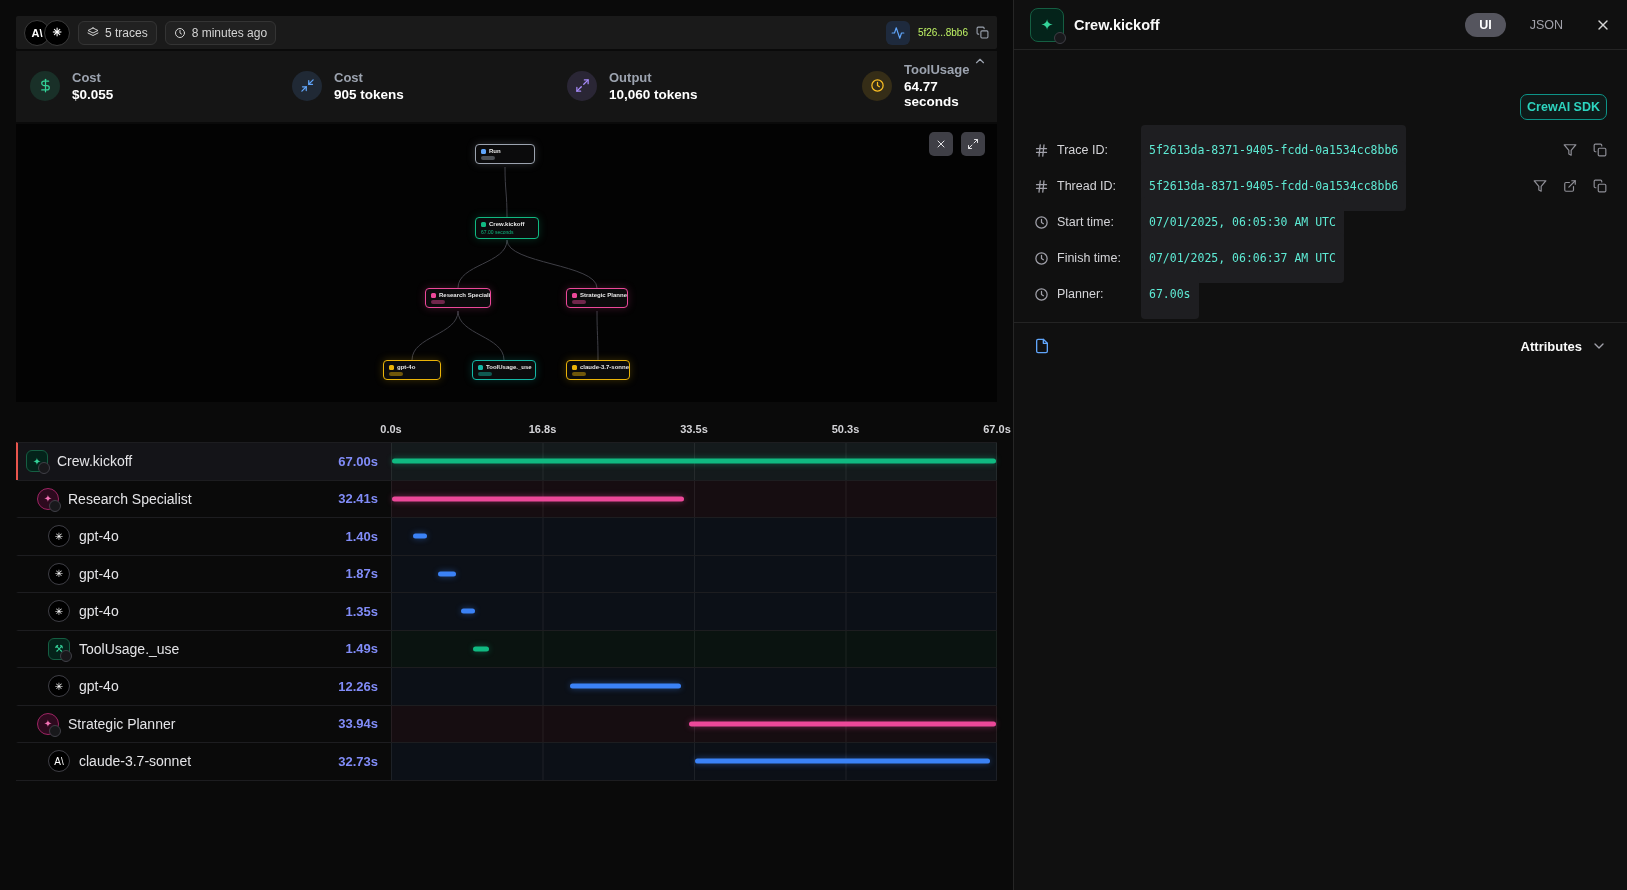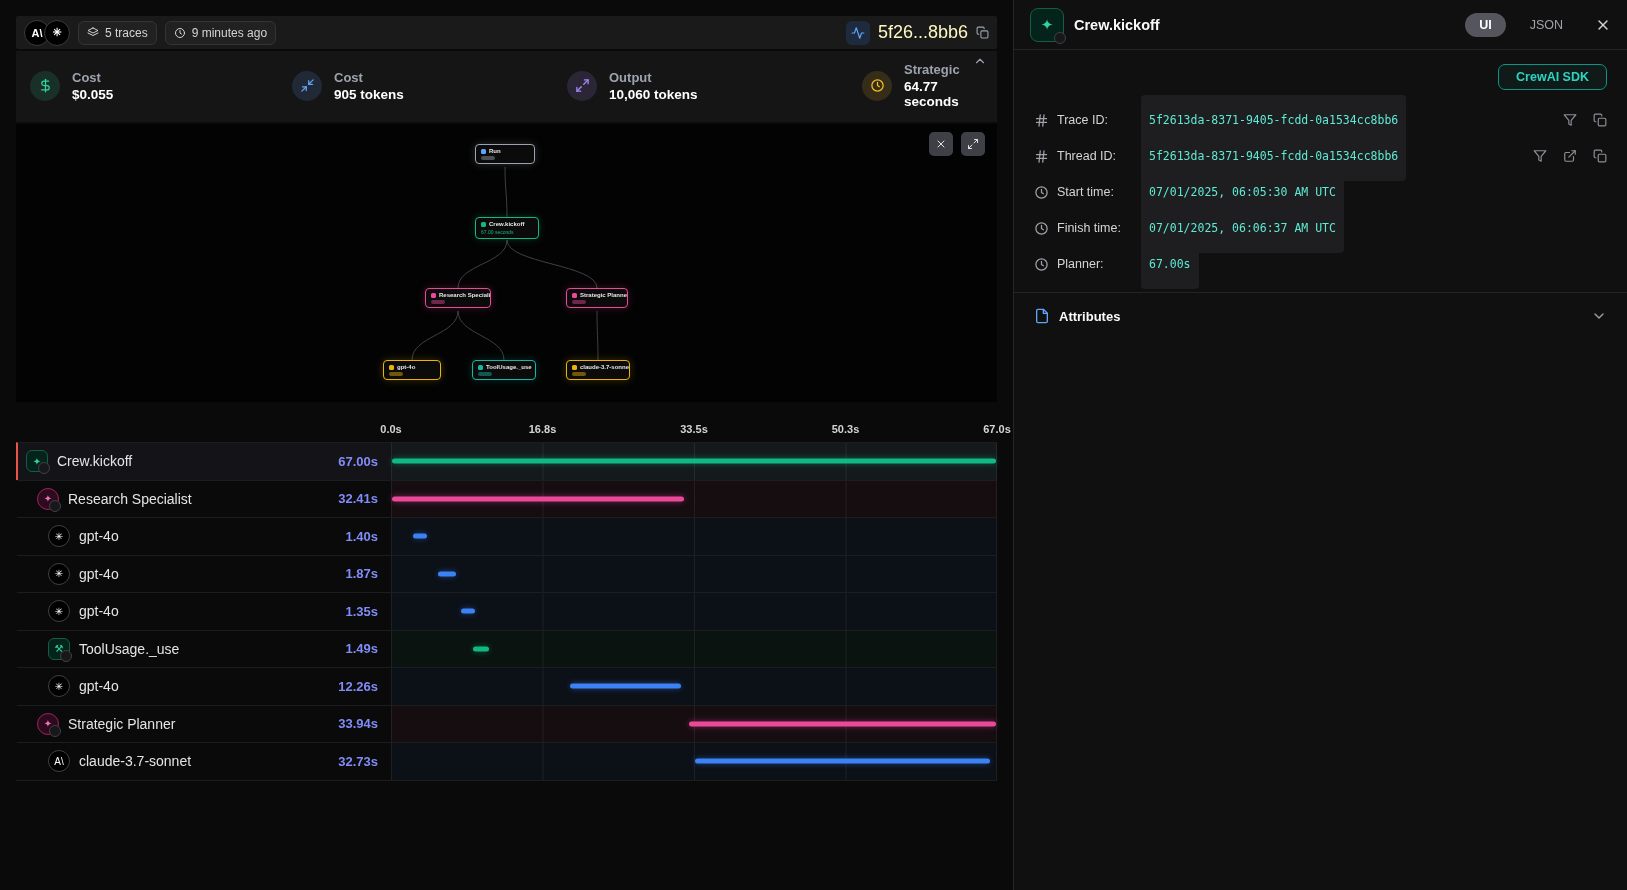--- a/index.html
+++ b/index.html
@@ -17,21 +17,21 @@
 
   .topbar { height:33px; background:#1a1a1a; display:flex; align-items:center; gap:8px; padding:0 8px; border-radius:2px; }
   .logos { display:flex; align-items:center; }
   .logo { width:26px; height:26px; border-radius:50%; background:#000; border:1px solid #3a3a3a; display:flex; align-items:center; justify-content:center; color:#fff; font-size:11px; font-weight:700; }
   .logo + .logo { margin-left:-6px; }
   .chip { display:flex; align-items:center; gap:6px; background:#212121; border:1px solid #343434; border-radius:6px; padding:4px 8px; font-size:12px; color:#d4d4d4; cursor:pointer; }
   .chip .icon svg { width:12px; height:12px; }
   .spacer { flex:1; }
   .iconbtn-blue { width:24px; height:24px; border-radius:6px; background:rgba(59,130,246,.16); border:none; color:#60a5fa; display:flex; align-items:center; justify-content:center; cursor:pointer; }
   .iconbtn-blue svg { width:14px; height:14px; }
-  .short-id { font-size:18px; color:#fef9c3; }
+  .short-id { font-size:10px; color:#bef264; }
   .ghost-btn { background:none; border:none; color:#9ca3af; display:flex; align-items:center; cursor:pointer; }
   .ghost-btn svg { width:13px; height:13px; }
 
   .stats { background:#151515; margin-top:2px; padding:11px 14px 13px; display:grid; grid-template-columns:262px 275px 295px 1fr; position:relative; }
   .stat { display:flex; align-items:center; gap:12px; }
   .stat-icon { width:30px; height:30px; border-radius:50%; display:flex; align-items:center; justify-content:center; flex:none; }
   .stat-icon svg { width:15px; height:15px; }
   .stat-label { font-size:13px; color:#9ca3af; font-weight:600; }
   .stat-value { font-size:13.5px; color:#fff; font-weight:700; margin-top:2px; }
   .collapse-btn { position:absolute; top:3px; right:10px; background:none; border:none; color:#9ca3af; cursor:pointer; }
@@ -78,34 +78,34 @@
   .panel { flex:1; background:#101010; display:flex; flex-direction:column; }
   .panel-header { height:50px; flex:none; display:flex; align-items:center; gap:10px; padding:0 16px; border-bottom:1px solid #242424; }
   .panel-crew-icon { width:34px; height:34px; border-radius:8px; background:#04231a; border:1px solid #155e42; color:#34d399; font-size:15px; display:flex; align-items:center; justify-content:center; position:relative; flex:none; }
   .panel-title { font-size:14.5px; font-weight:700; color:#fafafa; flex:1; }
   .tab { border:none; background:none; color:#a1a1aa; font-size:12.5px; padding:5px 14px; border-radius:999px; cursor:pointer; }
   .tab.active { background:#55555e; color:#fff; font-weight:600; }
   .close-btn { background:none; border:none; color:#d4d4d4; margin-left:8px; cursor:pointer; display:flex; }
   .close-btn svg { width:16px; height:16px; }
   .panel-body { padding:14px 20px; }
   .sdk-row { display:flex; justify-content:flex-end; margin-bottom:12px; }
-  .sdk-badge { border:1px solid #0d9488; color:#2dd4bf; background:rgba(13,148,136,.08); font-size:12.5px; font-weight:700; padding:5px 17px; border-radius:7px; }
+  .sdk-badge { border:1px solid #0d9488; color:#2dd4bf; background:rgba(13,148,136,.08); font-size:12.5px; font-weight:700; padding:5px 6px; border-radius:7px;margin-top:30px; }
   .field { display:flex; align-items:center; height:36px; gap:8px; }
   .f-ic { display:flex; color:#a1a1aa; flex:none; }
   .f-ic svg { width:15px; height:15px; }
   .f-label { font-size:12.5px; color:#d4d4d8; min-width:76px; white-space:nowrap; }
   .f-value { background:#1e1e21; color:#5eead4; font-family:"DejaVu Sans Mono", monospace; font-size:11.5px; padding:18px 8px; border-radius:4px; white-space:nowrap; }
   .f-actions { margin-left:auto; display:flex; gap:16px; }
   .f-act { background:none; border:none; color:#8e8e96; padding:0; cursor:pointer; display:flex; }
   .f-act svg { width:14px; height:14px; }
   .divider { border-top:1px solid #242424; margin:10px -20px 0; }
   .attr-row { display:flex; align-items:center; gap:9px; padding:15px 0 12px; cursor:pointer; }
   .attr-ic { display:flex; color:#60a5fa; }
   .attr-ic svg { width:16px; height:16px; }
-  .attr-label { font-size:13px; font-weight:700; color:#fafafa; flex:1; }
+  .attr-label { font-size:13px; font-weight:700; color:#fafafa; flex:1;text-align:right; }
   .attr-chev { display:flex; color:#a1a1aa; }
   .attr-chev svg { width:16px; height:16px; }
   .icon { display:inline-flex; }
 </style>
 </head>
 <body>
 
 <div class="app">
 
   <main class="left">
@@ -124,21 +124,21 @@
           </span>
         <span>5 traces</span>
       </div>
       <div class="chip">
         <span class="icon">
             <svg viewBox="0 0 24 24" fill="none" stroke="currentColor" stroke-width="2" stroke-linecap="round" stroke-linejoin="round">
               <circle cx="12" cy="12" r="9"></circle>
               <polyline points="12 7 12 12 15 14"></polyline>
             </svg>
           </span>
-        <span>9 minutes ago</span>
+        <span>8 minutes ago</span>
       </div>
       <div class="spacer"></div>
       <button class="iconbtn-blue">
         <span class="icon">
             <svg viewBox="0 0 24 24" fill="none" stroke="currentColor" stroke-width="2" stroke-linecap="round" stroke-linejoin="round">
               <polyline points="22 12 18 12 15 21 9 3 6 12 2 12"></polyline>
             </svg>
           </span>
       </button>
       <span class="short-id">5f26...8bb6</span>
@@ -195,21 +195,21 @@
           </div>
         </div>
         <div class="stat">
           <div class="stat-icon" style="color: rgb(251, 191, 36); background: rgba(251, 191, 36, 0.14);">
             <svg viewBox="0 0 24 24" fill="none" stroke="currentColor" stroke-width="2" stroke-linecap="round" stroke-linejoin="round">
               <circle cx="12" cy="12" r="9"></circle>
               <polyline points="12 7 12 12 15 14"></polyline>
             </svg>
           </div>
           <div>
-            <div class="stat-label">Strategic</div>
+            <div class="stat-label">ToolUsage</div>
             <div class="stat-value">64.77 seconds</div>
           </div>
         </div>
         <button class="collapse-btn">
         <span class="icon">
             <svg viewBox="0 0 24 24" fill="none" stroke="currentColor" stroke-width="2" stroke-linecap="round" stroke-linejoin="round">
               <polyline points="6 15 12 9 18 15"></polyline>
             </svg>
           </span>
       </button>

